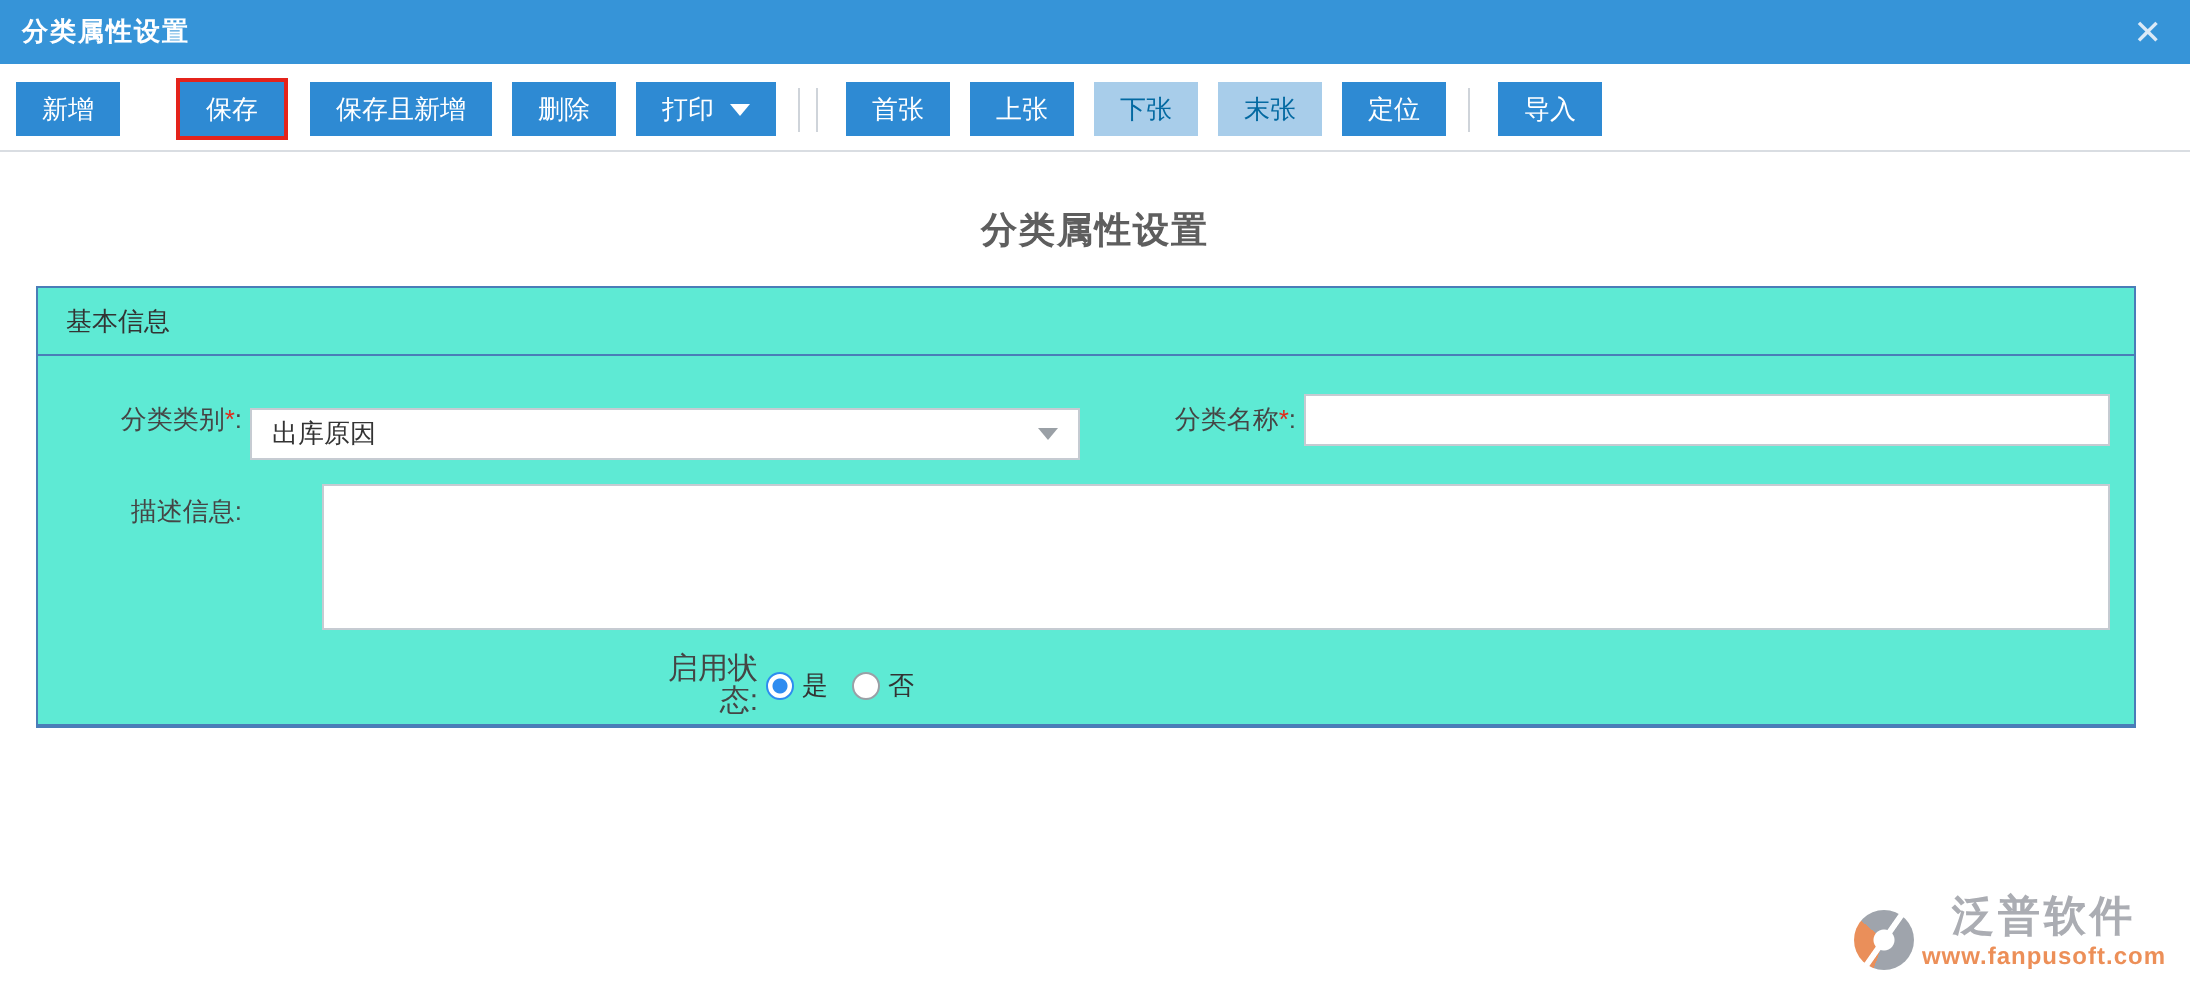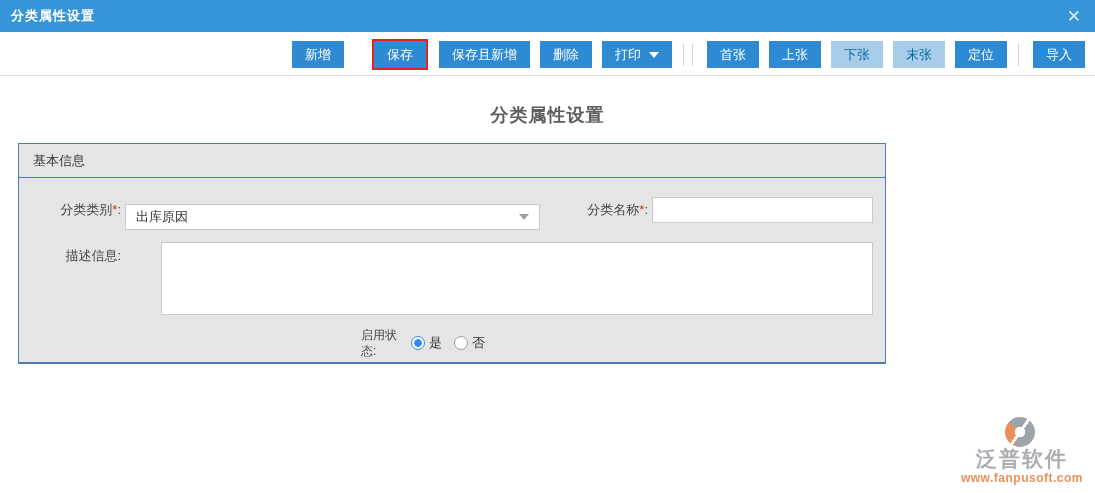--- a/index.html
+++ b/index.html
@@ -13,21 +13,20 @@
     padding: 0 14px 0 11px;
   }
   .titlebar-title { font-size: 13px; font-weight: bold; letter-spacing: 1px; }
   .close-btn { font-size: 17px; color: #dceaf7; cursor: pointer; line-height: 1; }
 
   
   .toolbar {
     display: flex; align-items: center;
     padding: 9px 0 7px 8px; background: #fff;
     border-bottom: 1px solid #d9dde2;
-    justify-content: flex-end;
   }
   .tbtn {
     height: 27px; border: none; background: #2e8ad3; color: #fff;
     font-size: 13px; font-family: inherit; padding: 0 13px; margin-right: 10px;
     cursor: pointer; line-height: 27px; display: inline-flex; align-items: center;
   }
   .tbtn.disabled { background: #a8cdea; color: #0369a1; cursor: default; }
   .tbtn.highlighted { outline: 2px solid #e4231b; margin-left: 20px; margin-right: 13px; }
   .caret-down {
     width: 0; height: 0; margin-left: 8px;
@@ -38,22 +37,22 @@
   .tb-sep-group { display: inline-flex; gap: 4px; margin: 0 10px 0 1px; }
 
   
   .page-title {
     text-align: center; font-size: 18px; font-weight: bold; color: #5e5e5e;
     margin-top: 27px; letter-spacing: 1px;
   }
 
   
   .form-panel {
-    position: absolute; left: 18px; top: 143px; width: 868px;
-    border: 1px solid #4a7db8; border-bottom-width: 2px; background: #e5e5e5;
+    position: absolute; left: 18px; top: 143px; width: 1050px;
+    border: 1px solid #4a7db8; border-bottom-width: 2px; background: #5eead4;
   }
   .section-header {
     height: 34px; line-height: 34px; padding-left: 14px;
     font-size: 13px; color: #333; border-bottom: 1px solid #4a7db8;
   }
   .form-body { padding: 12px 12px 0 14px; }
   .frow { display: flex; align-items: center; }
   .frow + .frow { margin-top: 12px; }
   .flabel {
     font-size: 13px; color: #454545; text-align: right; padding-right: 4px;
@@ -79,38 +78,38 @@
   }
   .row-desc { align-items: flex-start; gap: 36px; }
   .row-desc .flabel { padding-top: 5px; }
   .tarea {
     flex: 1; height: 73px; border: 1px solid #c6cbd2; background: #fff;
     resize: none; outline: none; font-family: inherit; font-size: 13px; color: #333;
     padding: 4px 8px;
   }
   .row-status { margin-top: 17px; padding-bottom: 3px; margin-left: 300px; align-items: center; }
   .status-label {
-    display: inline-block; width: 46px; font-size: 12px; color: #454545;
-    text-align: left; line-height: 16px; margin-right: 4px; margin-left: 28px;
+    display: inline-block; width: 46px; font-size: 15px; color: #454545;
+    text-align: right; line-height: 16px; margin-right: 4px;
   }
   .radio-opt { display: inline-flex; align-items: center; margin-right: 12px; cursor: pointer; }
   .rdot {
     width: 14px; height: 14px; border-radius: 50%; display: inline-block; margin-right: 4px;
     border: 1px solid #9aa0a6; background: #fff;
   }
   .rdot.checked {
     border-color: #2d8cf0;
     background: radial-gradient(circle at center, #2d8cf0 0 3.5px, #fff 4px);
   }
   .radio-label { font-size: 13px; color: #333; }
 
   
   .watermark {
     position: absolute; right: 12px; bottom: 8px;
-    display: flex; align-items: center; opacity: 0.95; flex-direction: column;
+    display: flex; align-items: flex-end; opacity: 0.95;
   }
   .wm-logo {
     width: 30px; height: 30px; border-radius: 50%; margin: 3px 4px 0 0;
     background:
       radial-gradient(circle at center, #fff 0 5px, transparent 5.5px),
       linear-gradient(125deg, transparent 46%, #fff 47% 53%, transparent 54%),
       conic-gradient(from 200deg, #e98a52 0 110deg, #9aa0a8 110deg 360deg);
   }
   .wm-col { display: flex; flex-direction: column; align-items: center; }
   .wm-brand { font-size: 21px; color: #a7a9af; font-weight: bold; letter-spacing: 2px; line-height: 24px; }

